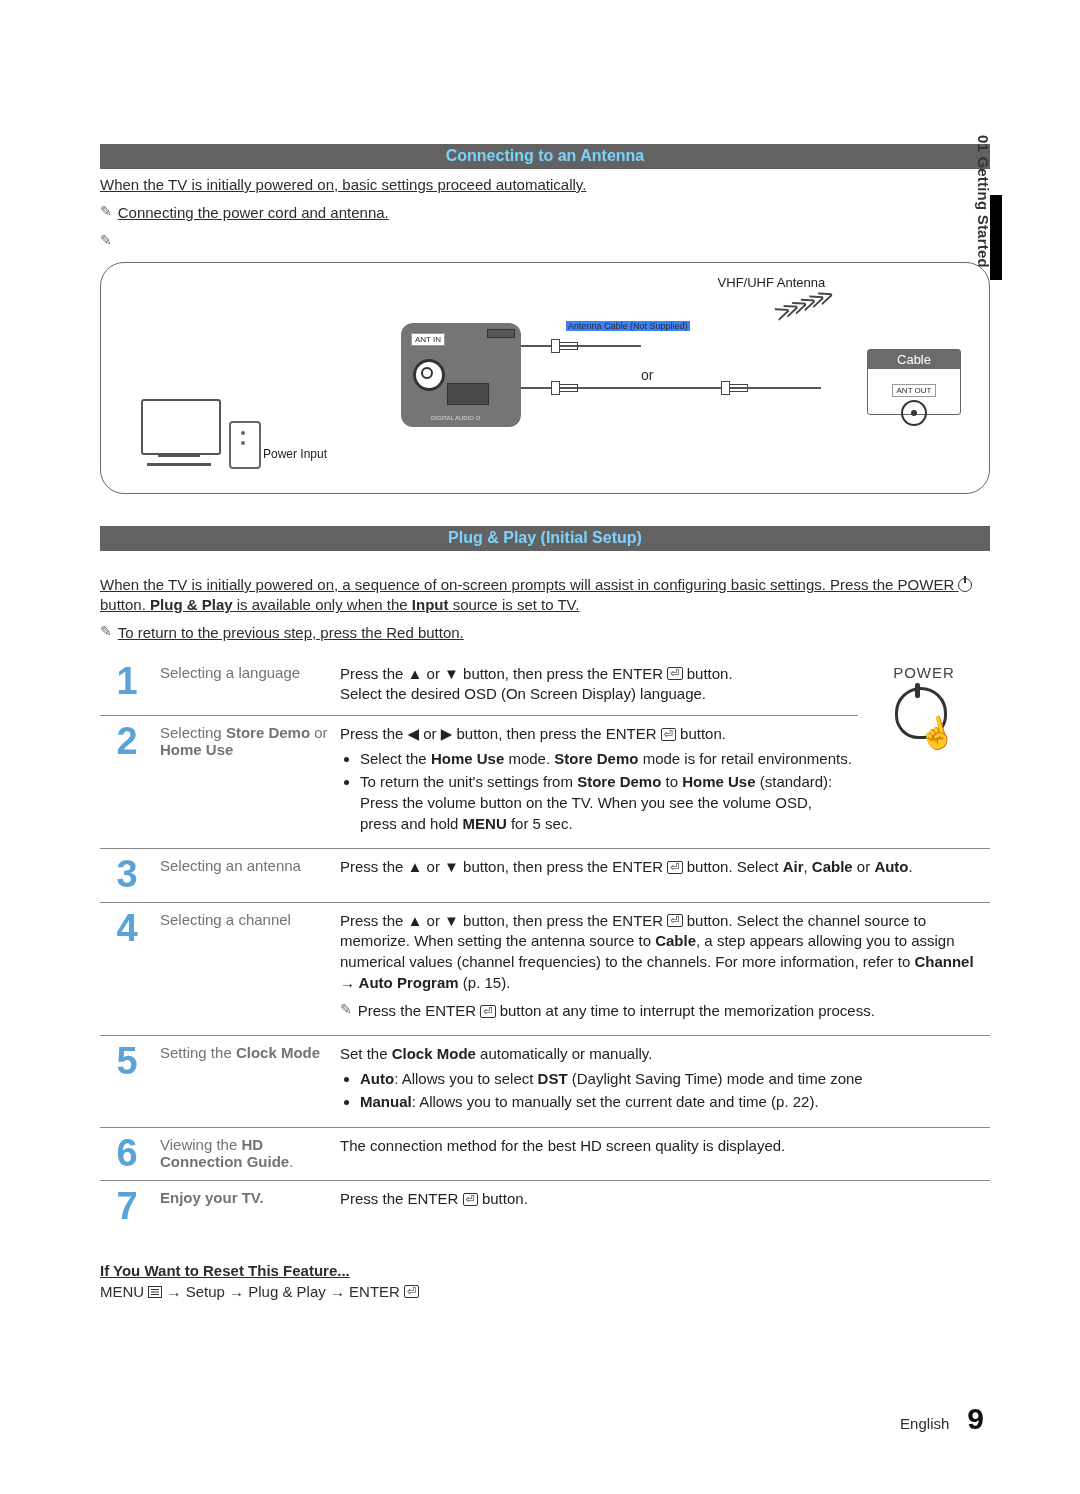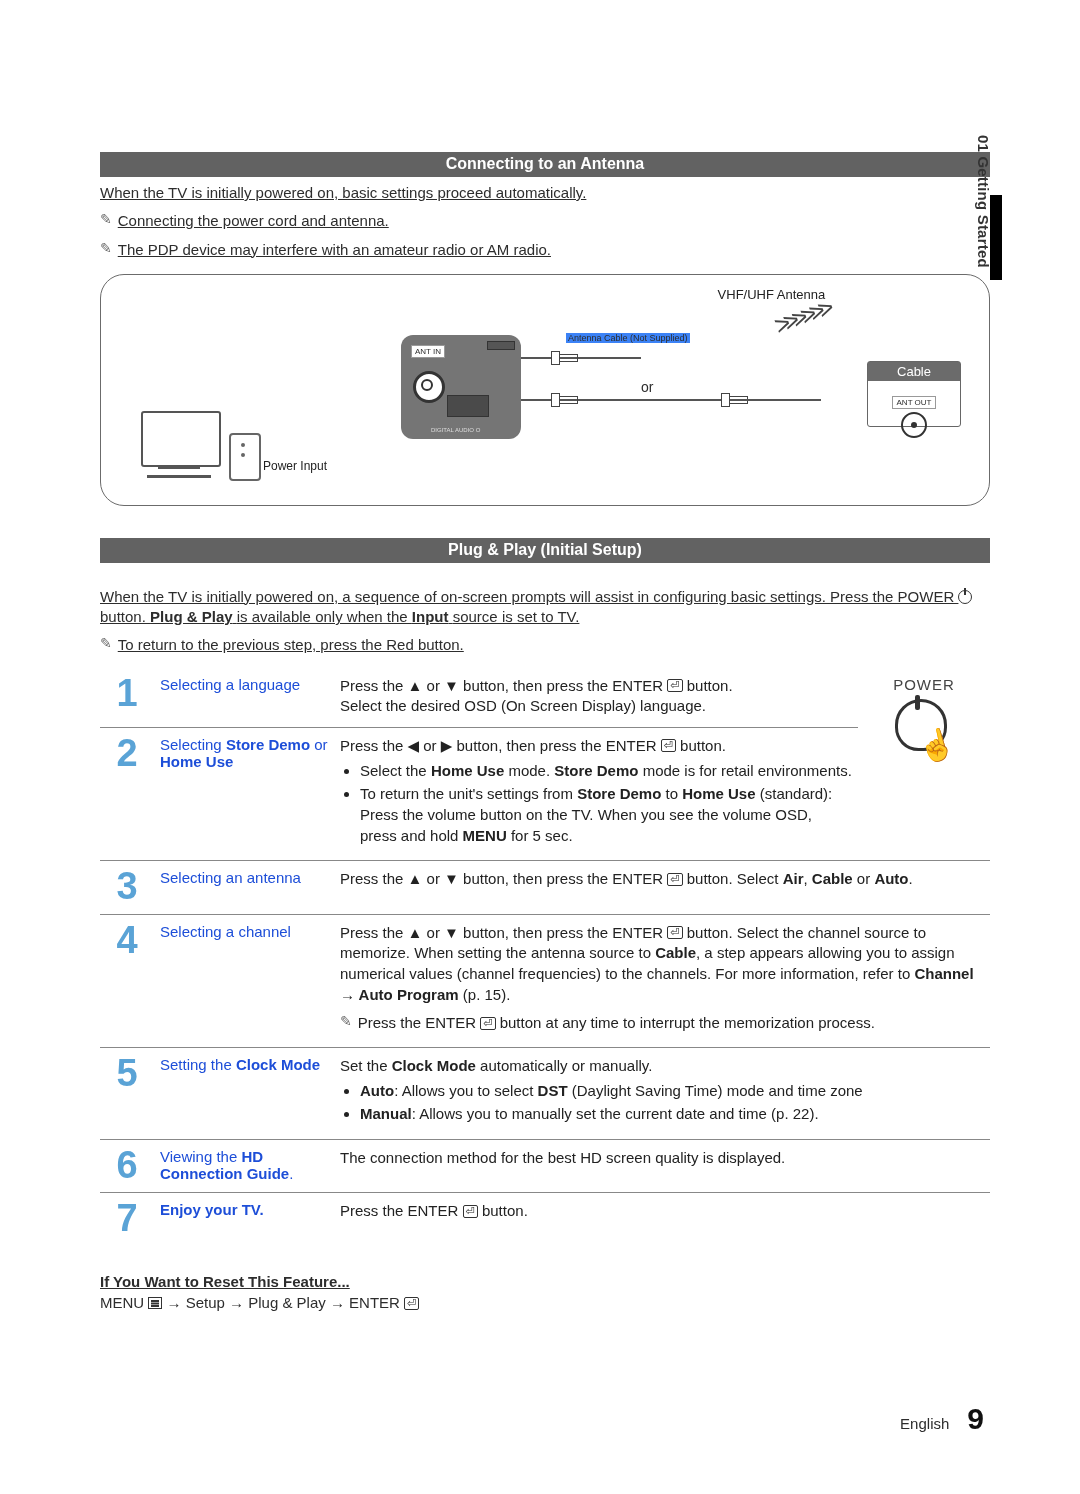--- a/index.html
+++ b/index.html
@@ -1,20 +1,20 @@
 <!DOCTYPE html>
 <html><head>
 <meta charset="utf-8">
 <style>
   html,body{margin:0;padding:0;background:#fff;}
   .page{width:1080px;height:1494px;position:relative;font-family:Arial,Helvetica,sans-serif;color:#2d2d2d;box-sizing:border-box;padding:140px 90px 0 100px;}
   .sidetab-wrap{position:absolute;right:88px;top:135px;display:flex;align-items:flex-start;}
   .sidetab-text{writing-mode:vertical-rl;font-size:15px;font-weight:600;color:#333;letter-spacing:.2px;}
   .sidetab-black{position:absolute;right:78px;top:195px;width:12px;height:85px;background:#000;}
-  .section-bar{background:#626262;color:#ffffff;font-weight:700;text-align:center;font-size:16px;padding:3px 0 4px;margin:12px 0 6px 0;}
+  .section-bar{background:#626262;color:#7dd3fc;font-weight:700;text-align:center;font-size:16px;padding:3px 0 4px;margin:4px 0 6px 0;}
   .body-text{font-size:15px;line-height:1.35;text-decoration:underline;}
   .note-row{display:flex;align-items:flex-start;gap:6px;margin:8px 0 3px;}
   .note-icon{font-size:14px;color:#666;line-height:1.1;flex:0 0 auto;margin-top:1px;}
   .diagram{border:1px solid #6b6b6b;border-radius:24px;height:230px;margin:14px 0 32px;position:relative;background:#fff;overflow:hidden;}
   .dg-label{position:absolute;font-size:12px;color:#222;}
   .dg-tv{position:absolute;left:28px;bottom:18px;width:100px;height:76px;}
   .dg-tv .screen{width:76px;height:52px;background:#fff;border:2px solid #555;border-radius:3px;position:absolute;top:0;left:12px;}
   .dg-tv .stand{width:42px;height:4px;background:#555;position:absolute;bottom:18px;left:29px;}
   .dg-tv .base{width:64px;height:3px;background:#555;position:absolute;bottom:9px;left:18px;}
   .dg-smallbox{position:absolute;left:128px;bottom:24px;width:28px;height:44px;border:2px solid #666;border-radius:4px;}
@@ -42,21 +42,21 @@
   .dg-connector .barrel{display:inline-block;width:18px;height:8px;border:1.5px solid #444;border-left:0;box-sizing:border-box;vertical-align:top;margin-top:3px;}
   .cable-line1{left:420px;top:82px;width:120px;}
   .cable-line2{left:420px;top:124px;width:220px;}
   .cable-line3{left:640px;top:124px;width:80px;height:2px;}
 
   .plug-intro{margin:24px 0 2px;}
   .steps{border-collapse:collapse;width:100%;font-size:15px;margin-top:12px;}
   .steps td{border-bottom:1px solid #888;padding:8px 6px 10px;vertical-align:top;}
   .steps tr:last-child td{border-bottom:none;}
   .step-num{font-family:Arial,sans-serif;font-size:38px;font-weight:700;color:#5aa3d6;width:42px;text-align:center;line-height:.9;padding-top:4px;}
-  .step-title{width:168px;color:#1d4ed8;}
+  .step-title{width:168px;color:#737373;}
   .step-desc{color:#222;line-height:1.38;}
   .step-desc ul{padding-left:20px;margin:4px 0;}
   .step-desc li{margin-bottom:3px;}
   .remote-cell{width:120px;text-align:center;font-size:14px;color:#444;}
   .remote-power{font-size:15px;letter-spacing:1px;margin-bottom:6px;}
   .power-icon{display:inline-block;width:66px;height:66px;position:relative;}
   .power-icon .bulb{width:46px;height:46px;border:3px solid #333;border-radius:50% 50% 45% 45%;position:absolute;left:4px;top:0;}
   .power-icon .stem{width:5px;height:15px;background:#333;position:absolute;left:24px;top:-4px;border-radius:2px;}
   .power-icon .hand{position:absolute;right:2px;bottom:2px;font-size:30px;color:#555;transform:rotate(-15deg);}
   .enter-glyph{display:inline-block;border:1.3px solid #333;border-radius:2px;font-size:11px;padding:0 2px;line-height:1;vertical-align:middle;position:relative;top:-1px;}
@@ -82,21 +82,20 @@
 
   <div class="section-bar">Connecting to an Antenna</div>
   <div class="body-text">When the TV is initially powered on, basic settings proceed automatically.</div>
 
   <div class="note-row">
     <span class="note-icon">✎</span>
     <span class="body-text">Connecting the power cord and antenna.</span>
   </div>
   <div class="note-row">
     <span class="note-icon">✎</span>
-    <span class="body-text">The PDP device may interfere with an amateur radio or AM radio.</span>
   </div>
 
   <div class="diagram">
     <div class="dg-tv">
       <div class="screen"></div>
         <div class="stand"></div>
         <div class="base"></div>
     </div>
     <div class="dg-smallbox"></div>
     <span class="dg-label" style="left:162px;bottom:32px;">Power Input</span>

